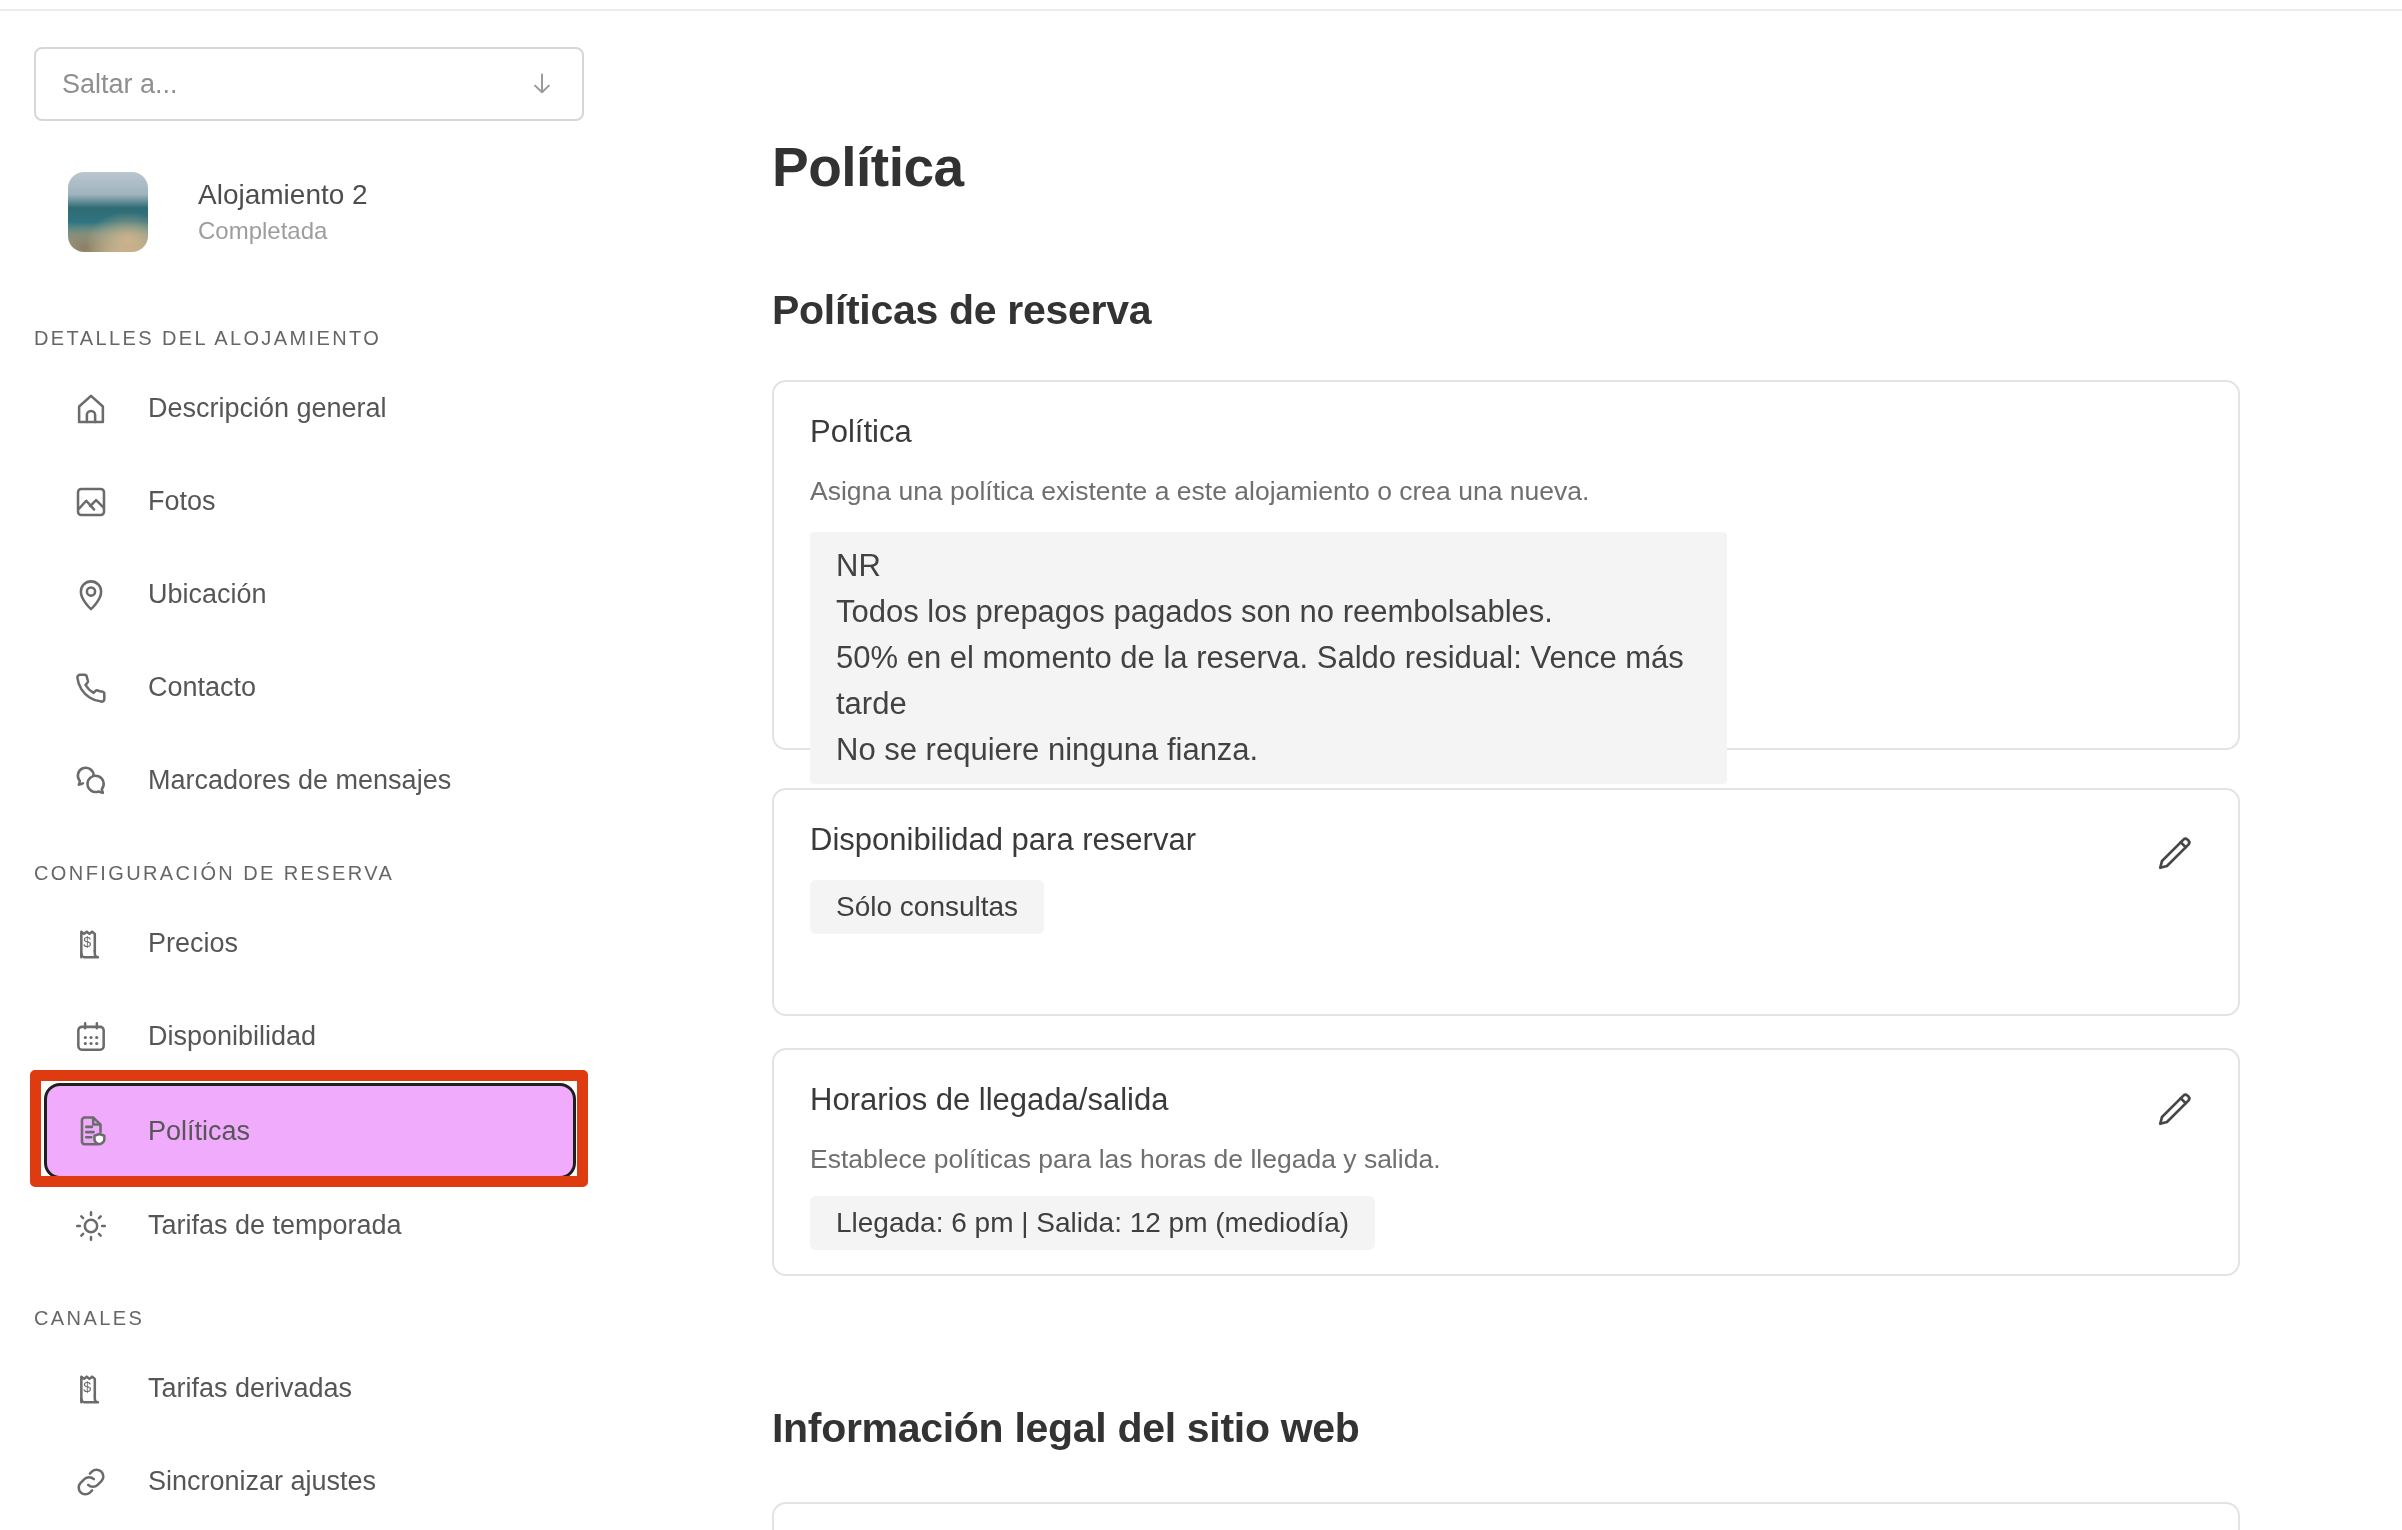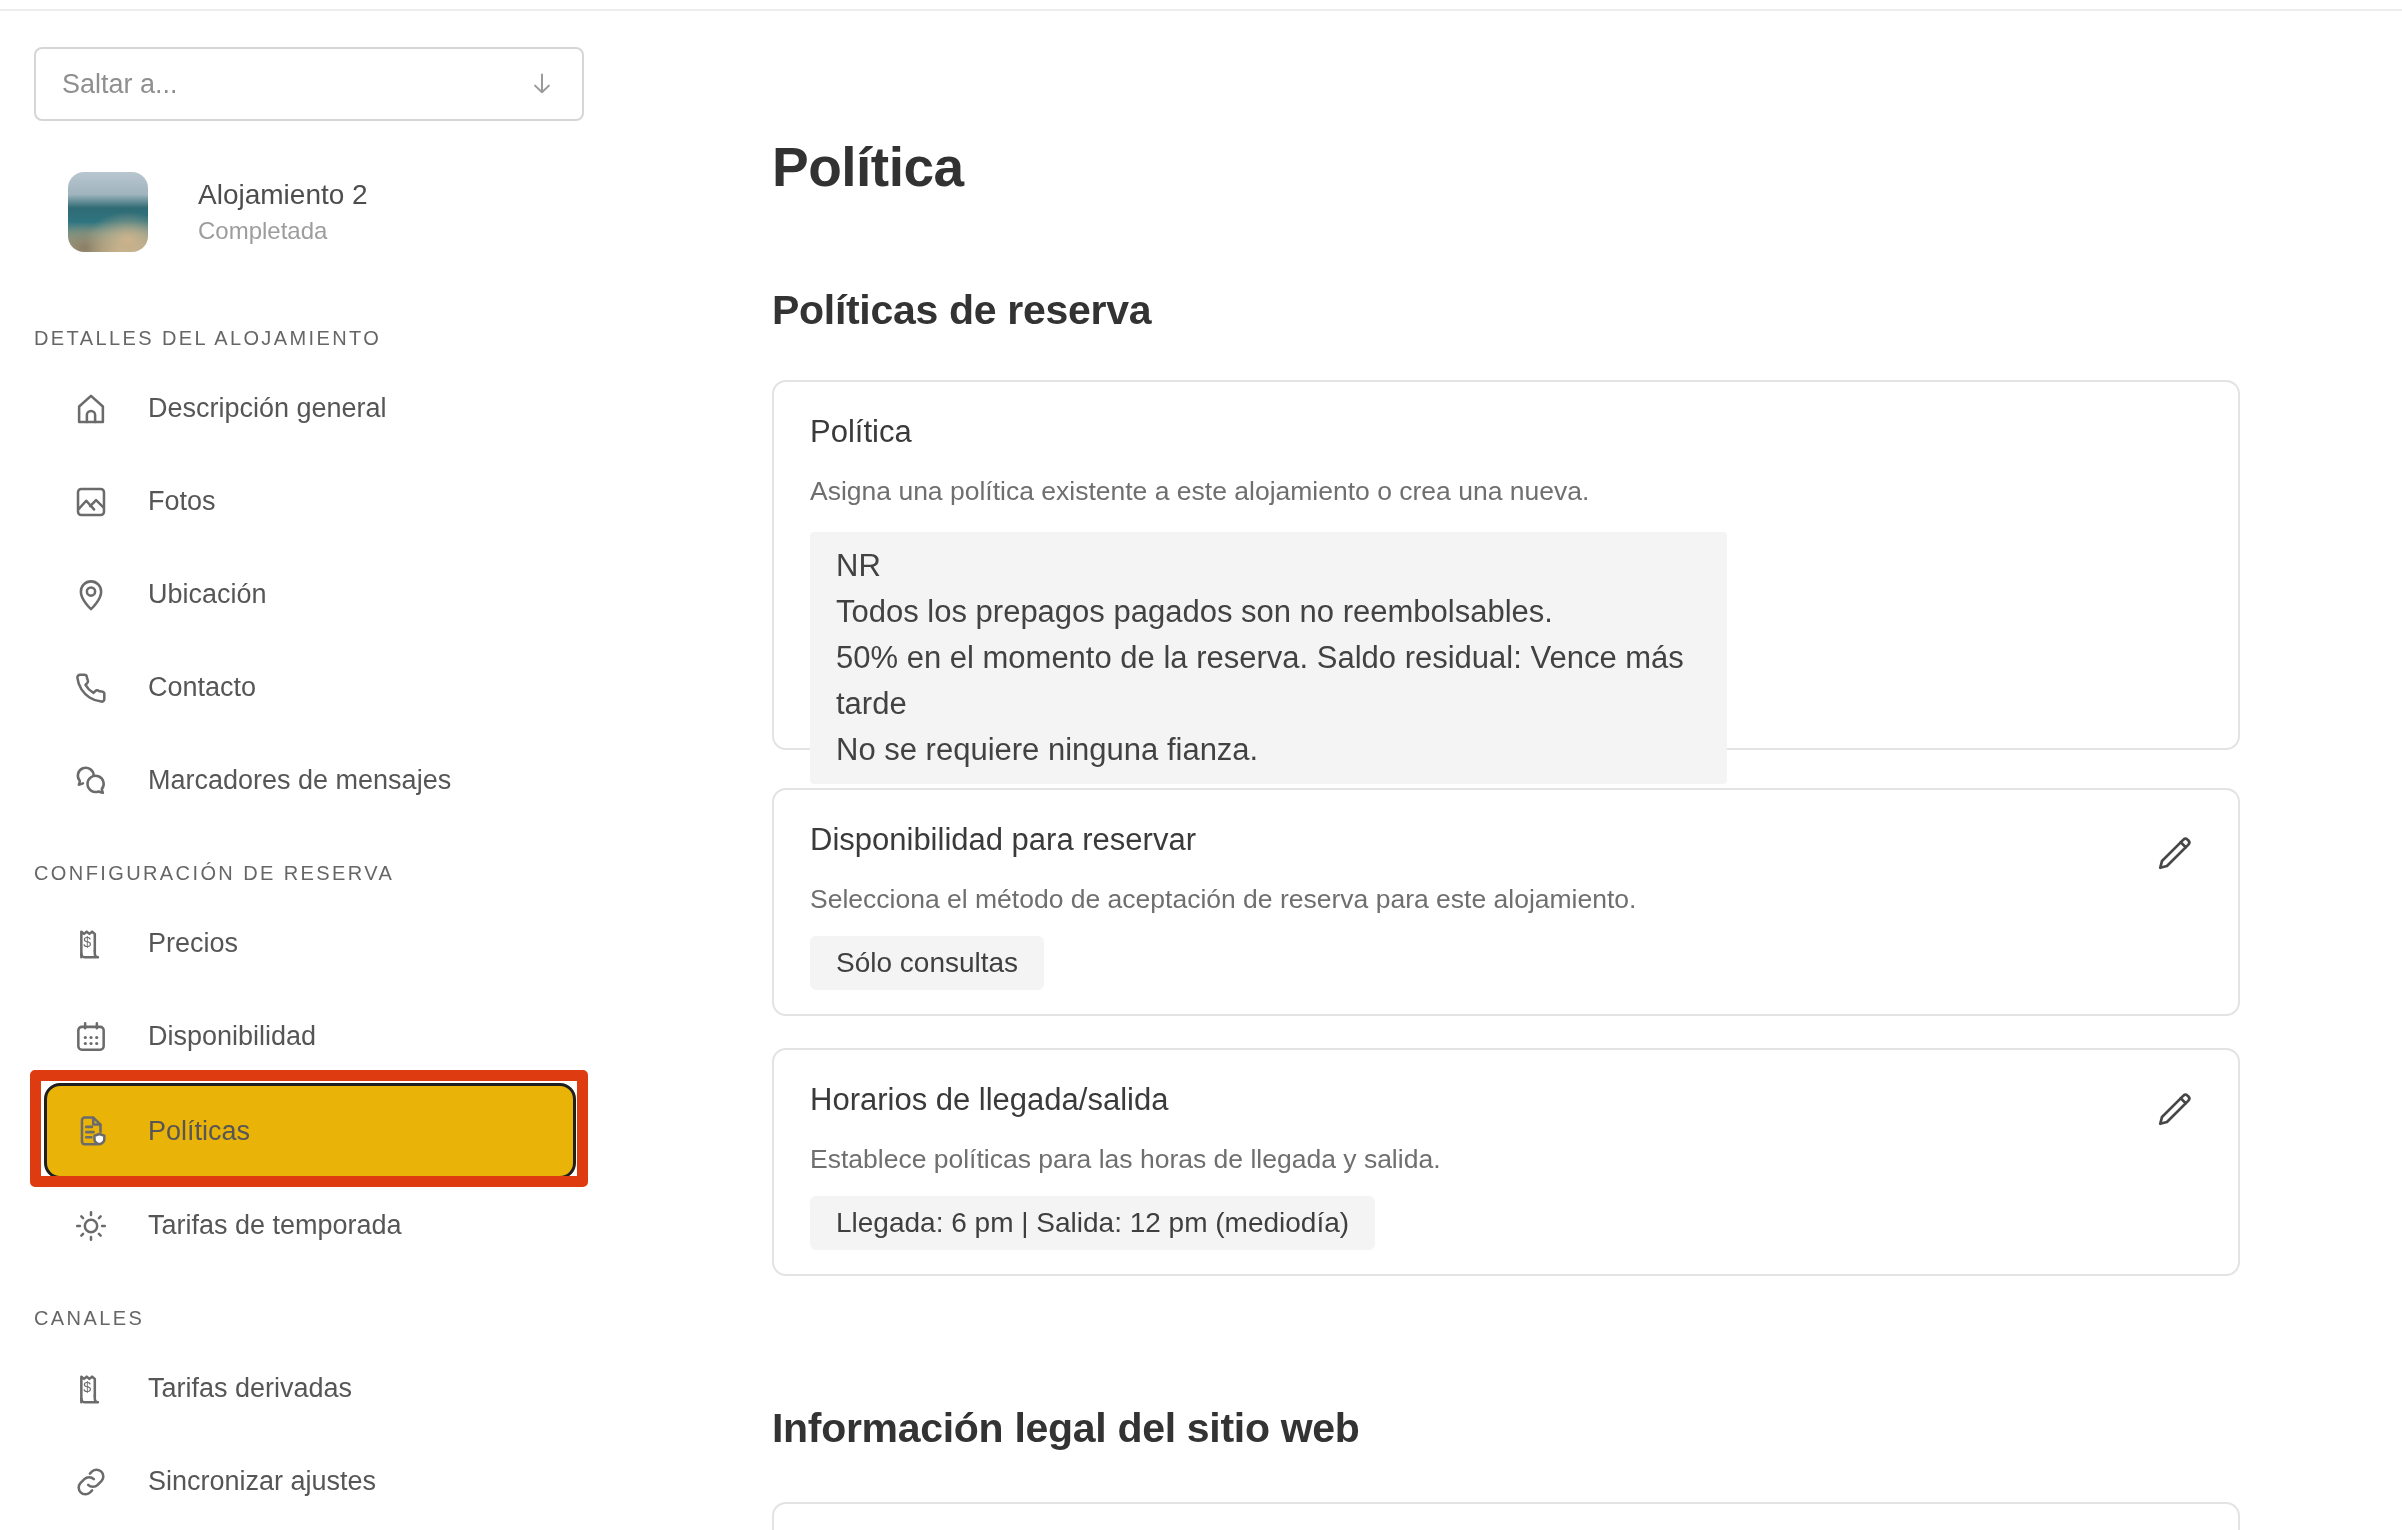--- a/index.html
+++ b/index.html
@@ -27,21 +27,21 @@
 
   .section-title{margin-top:74px;font-size:20px;letter-spacing:2.4px;color:#666;line-height:25px;}
   .section-title.later{margin-top:34px;}
   .nav{margin-top:11px;}
   .item{height:93px;display:flex;align-items:center;padding-left:38px;cursor:pointer;}
   .ic{width:38px;height:38px;flex:none;}
   .ic svg{display:block;width:38px;height:38px;}
   .lbl{margin-left:38px;font-size:27px;color:#565656;white-space:nowrap;}
 
   .item.active{box-sizing:border-box;height:96px;width:532px;margin-left:10px;
-               border:3px solid #1f1f1f;border-radius:16px;background:#eab308;
+               border:3px solid #1f1f1f;border-radius:16px;background:#f0abfc;
                padding-left:25px;position:relative;}
   .item.active .lbl{margin-left:38px;}
   .redbox{position:absolute;left:-17px;top:-16px;width:558px;height:117px;box-sizing:border-box;
           border:11px solid #de3b10;border-radius:5px;pointer-events:none;}
 
   
   .content{position:absolute;left:772px;top:0;width:1468px;}
   h1{margin:136px 0 0;font-size:55px;line-height:62px;color:#323232;font-weight:bold;letter-spacing:-0.5px;}
   h2{margin:88px 0 0;font-size:41px;line-height:48px;color:#333;font-weight:bold;letter-spacing:-0.3px;}
   h2.legal{margin-top:128px;}
@@ -231,21 +231,20 @@
       </div>
       <button class="kebab" aria-label="menu">
         <span class="dot"></span>
         <span class="dot"></span>
         <span class="dot"></span>
       </button>
     </section>
 
     <section class="card card2">
       <div class="card-title">Disponibilidad para reservar</div>
-      <div class="card-desc">Selecciona el método de aceptación de reserva para este alojamiento.</div>
       <span class="chip">Sólo consultas</span>
       <button class="editbtn" aria-label="edit">
         <span>
           <svg viewBox="0 0 24 24" fill="none" stroke="#474747" stroke-width="1.4" stroke-linecap="round" stroke-linejoin="round">
             <path d="M4.3 19.7l.9-3.5L16.4 5a1.5 1.5 0 0 1 2.1 0l.5.5a1.5 1.5 0 0 1 0 2.1L7.8 18.8l-3.5.9z"></path>
             <path d="M15 6.4l2.6 2.6"></path>
           </svg>
         </span>
       </button>
     </section>

